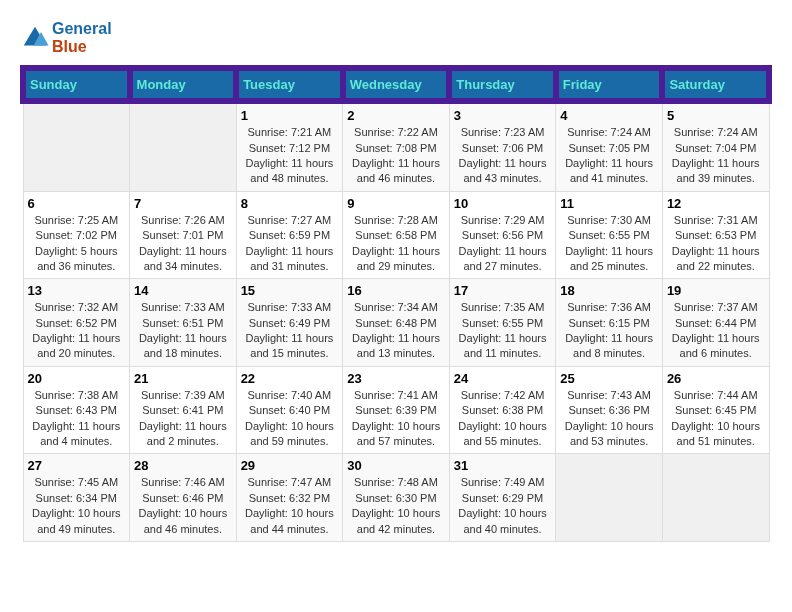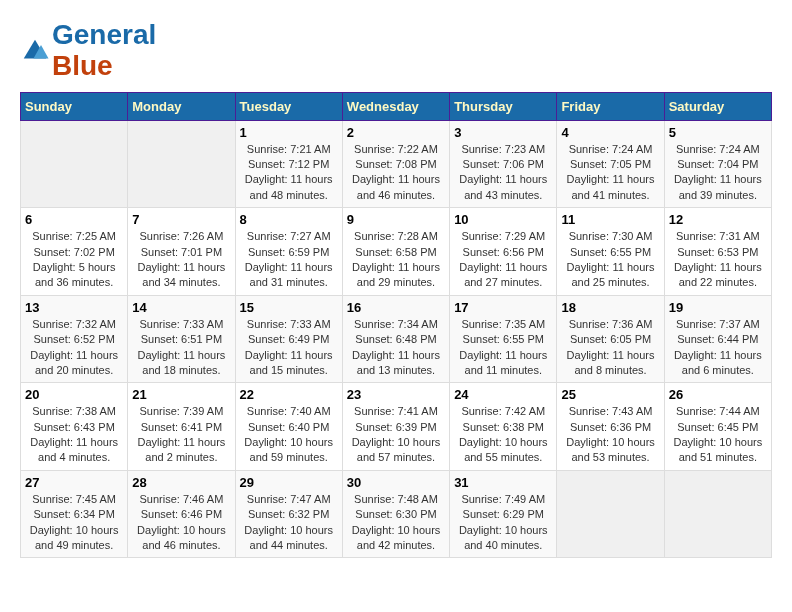--- a/index.html
+++ b/index.html
@@ -14,21 +14,21 @@
       display: flex;
       justify-content: space-between;
       align-items: flex-start;
       margin-bottom: 10px;
     }
     .logo {
       display: flex;
       align-items: center;
     }
     .logo-text {
-      font-size: 28px;
+      font-size: 16px;
       font-weight: bold;
       color: #333;
       line-height: 1.1;
     }
     .logo-text span {
       color: #1a6aa8;
     }
     .logo-icon {
       width: 30px;
       height: 30px;
@@ -46,26 +46,26 @@
       font-size: 16px;
       color: #555;
     }
     table {
       width: 100%;
       border-collapse: collapse;
       font-size: 11px;
     }
     thead tr th {
       background: #1a6aa8;
-      color: #fef9c3;
+      color: #5eead4;
       padding: 6px 4px;
       font-size: 13px;
       font-weight: bold;
       text-align: left;
-      border: 1px solid #4c1d95;
+      border: 6px solid #4c1d95;
     }
     tbody tr td {
       border: 1px solid #ddd;
       vertical-align: top;
       padding: 4px;
       width: calc(100% / 7);
       min-height: 80px;
       background: #fff;
     }
     tbody tr:nth-child(odd) td {
@@ -261,21 +261,21 @@
           <div class="day-info">
             <span>Sunrise: 7:35 AM</span><br>
             <span>Sunset: 6:55 PM</span><br>
             <span>Daylight: 11 hours and 11 minutes.</span>
           </div>
         </td>
         <td>
           <span class="day-number">18</span>
           <div class="day-info">
             <span>Sunrise: 7:36 AM</span><br>
-            <span>Sunset: 6:05 PM</span><br>
+            <span>Sunset: 6:15 PM</span><br>
             <span>Daylight: 11 hours and 8 minutes.</span>
           </div>
         </td>
         <td>
           <span class="day-number">19</span>
           <div class="day-info">
             <span>Sunrise: 7:37 AM</span><br>
             <span>Sunset: 6:44 PM</span><br>
             <span>Daylight: 11 hours and 6 minutes.</span>
           </div>

